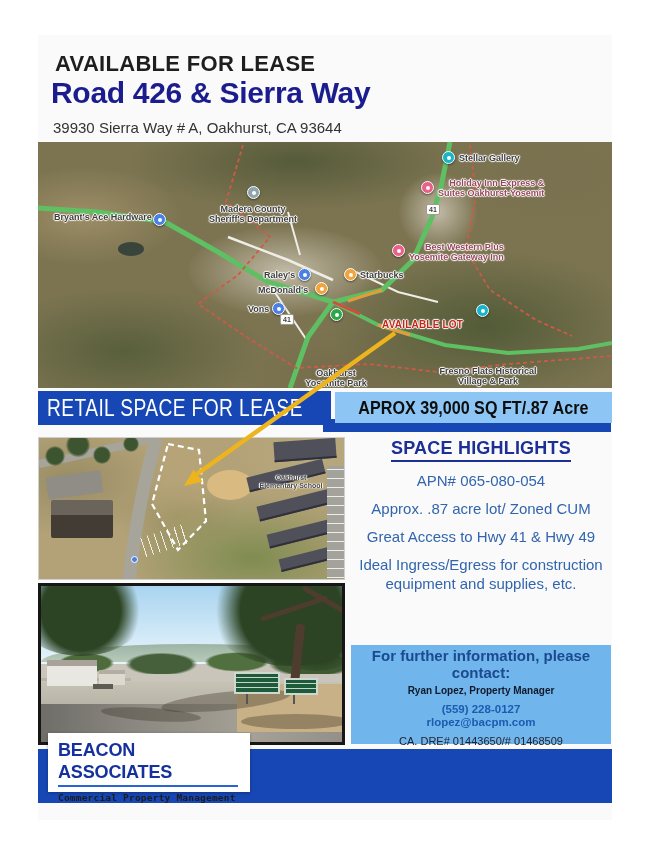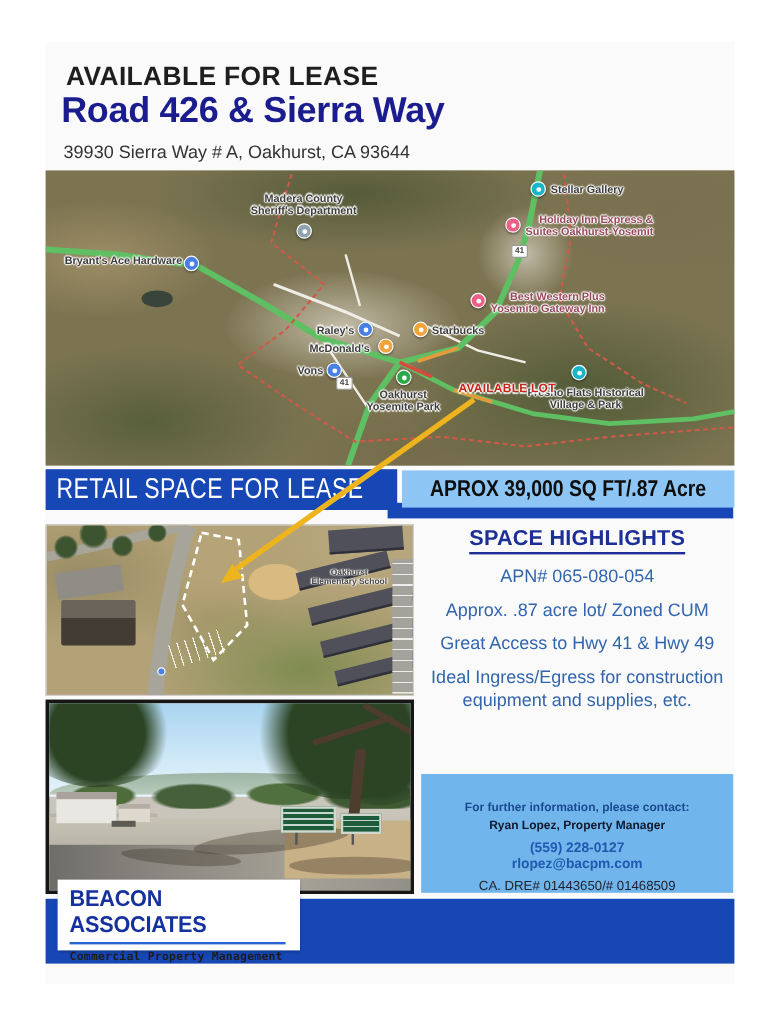--- a/index.html
+++ b/index.html
@@ -23,21 +23,21 @@
         radial-gradient(ellipse 240px 70px at 45% 8%, rgba(60,74,42,.6), transparent 70%),
         radial-gradient(ellipse 160px 70px at 55% 95%, rgba(112,104,70,.7), transparent 70%);}
   .map-blob{position:absolute;border-radius:50%;}
   .blob-town{left:150px;top:84px;width:195px;height:90px;background:radial-gradient(ellipse at center, rgba(200,193,174,.9), rgba(200,193,174,0) 72%);}
   .blob-holiday{left:360px;top:30px;width:80px;height:80px;background:radial-gradient(ellipse at center, rgba(205,199,182,.85), rgba(205,199,182,0) 70%);}
   .blob-pond{left:80px;top:100px;width:26px;height:14px;background:#39443a;border-radius:50%;}
   .map svg{position:absolute;left:0;top:0;}
   .mlabel{position:absolute;font-size:9px;line-height:10px;color:#3d3d3d;font-weight:bold;white-space:nowrap;
           text-shadow:0 0 2px #fff,1px 0 1px #fff,-1px 0 1px #fff,0 1px 1px #fff,0 -1px 1px #fff;}
   .mlabel.hotel{color:#96485c;text-align:right;}
-  .mlabel.center{transform:translateX(-50%);text-align:center;}
+  .mlabel.center{transform:translateX(-50%);text-align:center;margin-top:44px;}
   .mlabel.redlot{color:#c3271a;font-size:10px;letter-spacing:.2px;}
   .mpin{position:absolute;width:13px;height:13px;border-radius:50%;border:1.5px solid #fff;
         box-shadow:0 1px 2px rgba(0,0,0,.45);display:flex;align-items:center;justify-content:center;}
   .mpin::after{content:"";position:absolute;left:50%;top:11px;transform:translateX(-50%);
         border-left:3px solid transparent;border-right:3px solid transparent;border-top:5px solid inherit;}
   .mpin .dot{width:4px;height:4px;border-radius:50%;background:#fff;}
   .pin-blue{background:#4a80e4;}.pin-orange{background:#f2a33c;}.pin-teal{background:#18b5c9;}
   .pin-pink{background:#ec5f87;}.pin-green{background:#2ba84a;}.pin-gray{background:#90a4ae;}
   .shield{position:absolute;width:14px;height:11px;background:#fdfdfb;border:1px solid #9c9c94;border-radius:2px;
           font-size:7px;line-height:9px;text-align:center;color:#444;font-weight:bold;}
@@ -98,21 +98,21 @@
   .sv-fence{left:0;top:92px;width:90px;height:3px;background:#b9b2a6;}
 
   
   .highlights{position:absolute;left:350px;top:438px;width:262px;text-align:center;z-index:2;}
   .hl-title{display:inline-block;font-size:18px;font-weight:bold;color:#1c2f97;letter-spacing:.2px;
             border-bottom:2px solid #1c2f97;padding-bottom:1px;margin-bottom:9px;}
   .hl-item{font-size:15px;color:#3265ae;line-height:19px;margin-bottom:9px;}
 
   
   .contact{position:absolute;left:351px;top:645px;width:260px;height:99px;background:#70b6ec;text-align:center;z-index:2;}
-  .c-intro{padding-top:23px;font-size:10px;font-weight:bold;color:#1b4a8f;}
+  .c-intro{padding-top:2px;font-size:15px;font-weight:bold;color:#1b4a8f;}
   .c-name{margin-top:4px;font-size:10px;font-weight:bold;color:#10182b;}
   .c-phone{margin-top:7px;font-size:11.5px;font-weight:bold;color:#1d5bb0;}
   .c-email{margin-top:1px;font-size:11.5px;font-weight:bold;color:#1d5bb0;}
   .c-lic{margin-top:7px;font-size:11px;color:#22222e;}
 
   
   .bottom-bar{position:absolute;left:38px;top:749px;width:574px;height:54px;background:#1747b5;z-index:1;}
   .logo-box{position:absolute;left:48px;top:733px;width:202px;height:59px;background:#fff;z-index:5;
             box-shadow:0 1px 3px rgba(0,0,0,.3);padding:6px 10px 0 10px;}
   .logo-name{font-size:19px;font-weight:bold;color:#15319e;letter-spacing:-.2px;transform:scaleX(.95);transform-origin:left;}

